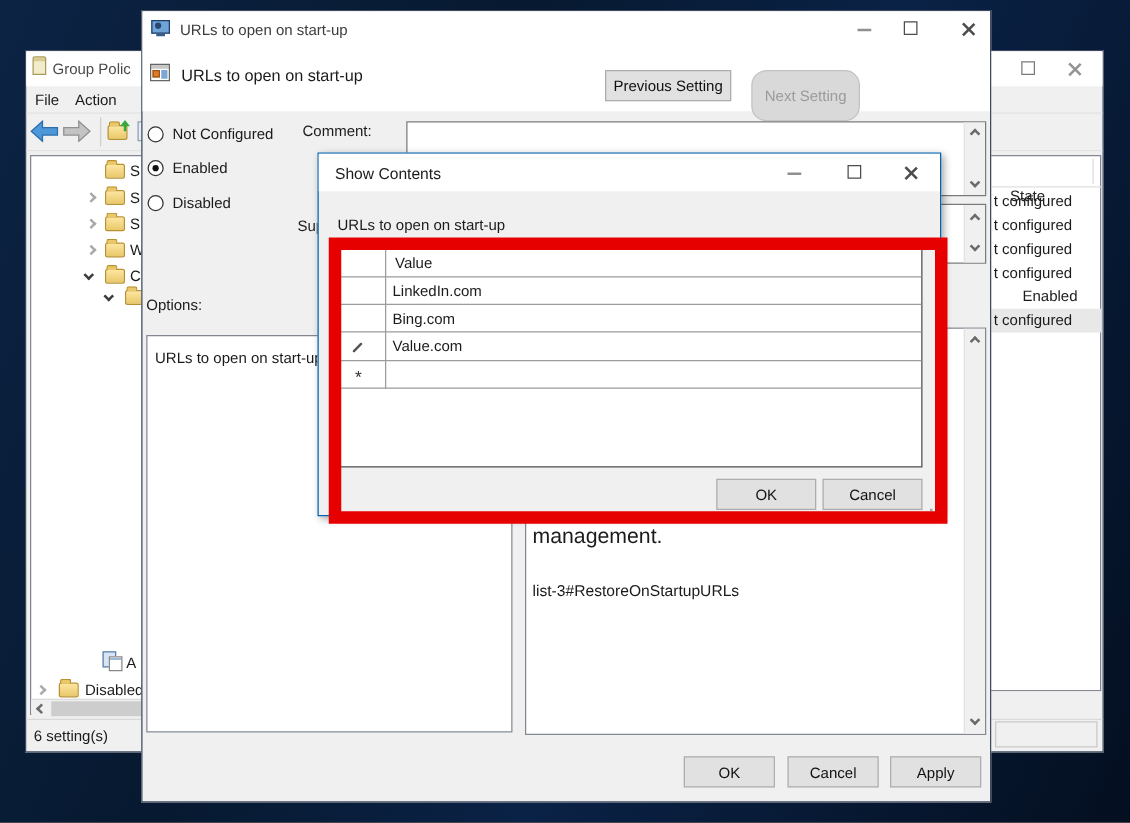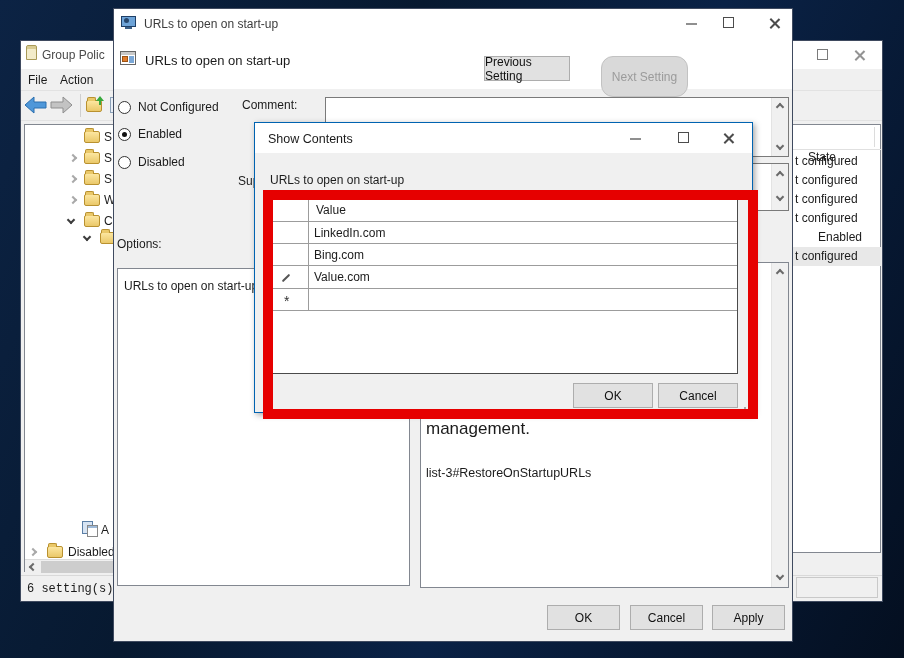--- a/index.html
+++ b/index.html
@@ -116,21 +116,21 @@
     <span class="cv right" style="left:2px;top:6px;"></span>
     <span class="folder" style="left:19px;top:3px;"></span>
     <span class="txt" style="left:40px;top:2px;">Disabled</span>
   </div>
 
   <div class="sbtrack" style="left:25px;top:559px;width:160px;height:14px;border-top:1px solid #dcdcdc;">
     <span class="cv left" style="left:5px;top:4px;"></span>
     <span class="abs" style="left:16px;top:1px;width:144px;height:12px;background:#cdcdcd;"></span>
   </div>
   <div class="line" style="left:21px;top:575px;width:861px;height:1px;background:#d9d9d9;"></div>
-  <div class="txt" style="left:27px;top:582px;font-family:Liberation Mono, monospace;">6 setting(s)</div>
+  <div class="txt" style="left:27px;top:582px;">6 setting(s)</div>
 
   <div class="abs" style="left:740px;top:124px;width:141px;height:429px;background:#fff;border:1px solid #828790;"></div>
   <div class="txt" style="left:808px;top:131px;color:#222;margin-top:19px;">State</div>
   <div class="line" style="left:793px;top:149px;width:88px;height:1px;background:#e0e0e0;"></div>
   <div class="line" style="left:874px;top:127px;width:1px;height:20px;background:#dcdcdc;"></div>
   <div class="txt" style="left:795px;top:154px;">t configured</div>
   <div class="txt" style="left:795px;top:173px;">t configured</div>
   <div class="txt" style="left:795px;top:192px;">t configured</div>
   <div class="txt" style="left:795px;top:211px;">t configured</div>
   <div class="txt" style="left:818px;top:230px;">Enabled</div>
@@ -157,21 +157,21 @@
   <div class="abs" style="left:764px;top:14px;width:20px;height:18px;">
     <span class="xicon" style="left:5px;top:3px;"></span>
   </div>
 
   <div class="abs" style="left:120px;top:51px;width:17px;height:16px;">
     <span class="abs" style="left:0;top:0;width:16px;height:14px;background:#fff;border:1px solid #666;box-shadow:inset 0 3px 0 #c8c8c8;"></span>
     <span class="abs" style="left:2px;top:5px;width:6px;height:6px;background:#e07b2a;border:1px solid #9c5314;"></span>
     <span class="abs" style="left:9px;top:5px;width:5px;height:7px;background:#7aa7d6;"></span>
   </div>
   <div class="txt" style="left:145px;top:53px;font-size:13px;">URLs to open on start-up</div>
-  <div class="btn" style="left:484px;top:56px;width:86px;height:25px;">Previous Setting</div>
+  <div class="btn" style="left:484px;top:56px;width:101px;height:25px;">Previous Setting</div>
   <div class="btn disabled" style="left:601px;top:56px;width:87px;height:41px;border-radius:12px;">Next Setting</div>
 
   <div class="radio" style="left:118px;top:101px;"></div>
   <div class="txt" style="left:138px;top:100px;">Not Configured</div>
   <div class="radio" style="left:118px;top:128px;">
       <span class="dot"></span>
     </div>
   <div class="txt" style="left:138px;top:127px;">Enabled</div>
   <div class="radio" style="left:118px;top:156px;"></div>
   <div class="txt" style="left:138px;top:155px;">Disabled</div>

